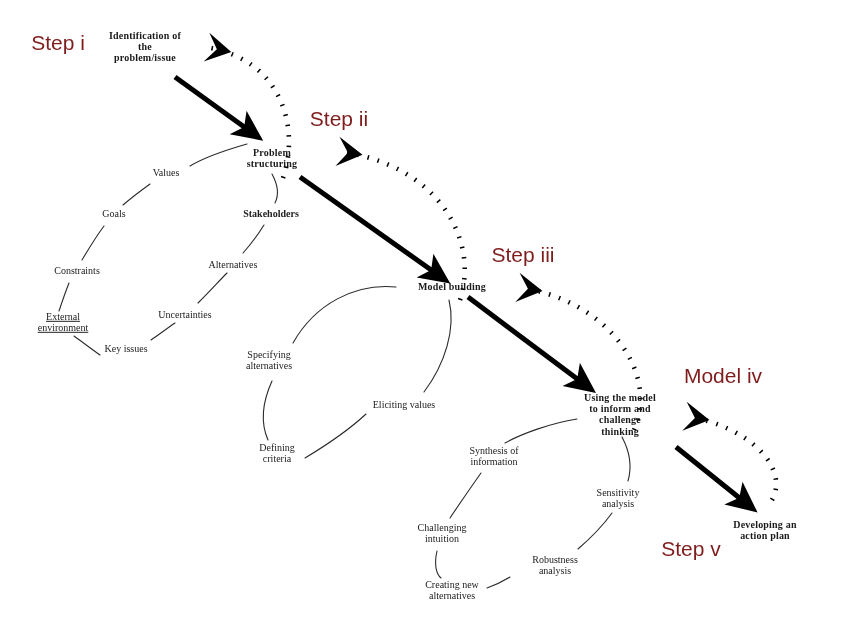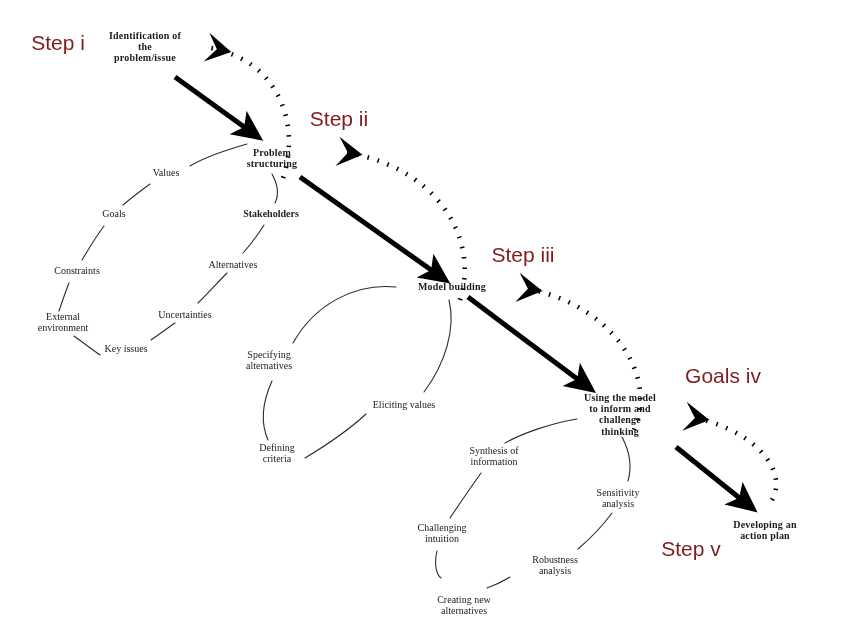--- a/index.html
+++ b/index.html
@@ -120,41 +120,41 @@
 to inform and
 challenge
 thinking</div>
 
   <div class="node major" style="left:765px; top:518px; width:120px;margin-top:12px;">Developing an
 action plan</div>
 
   <div class="node minor" style="left:166px; top:173px; width:80px;">Values</div>
   <div class="node minor" style="left:114px; top:214px; width:80px;">Goals</div>
   <div class="node minor" style="left:77px; top:271px; width:110px;">Constraints</div>
-  <div class="node minor" style="left:63px; top:322px; width:120px;">External
+  <div class="node minor" style="left:63px; top:322px; width:120px;text-decoration:underline;">External
 environment</div>
   <div class="node minor" style="left:126px; top:349px; width:100px;">Key issues</div>
   <div class="node minor" style="left:185px; top:315px; width:120px;">Uncertainties</div>
   <div class="node minor" style="left:233px; top:265px; width:110px;">Alternatives</div>
   <div class="node minor" style="left:271px; top:214px; width:120px;font-weight:bold;">Stakeholders</div>
   <div class="node minor" style="left:269px; top:360px; width:110px;">Specifying
 alternatives</div>
   <div class="node minor" style="left:277px; top:453px; width:100px;">Defining
 criteria</div>
   <div class="node minor" style="left:404px; top:405px; width:130px;">Eliciting values</div>
   <div class="node minor" style="left:494px; top:456px; width:110px;">Synthesis of
 information</div>
   <div class="node minor" style="left:442px; top:533px; width:110px;">Challenging
 intuition</div>
-  <div class="node minor" style="left:464px; top:590px; width:110px;margin-top:15px;">Creating new
+  <div class="node minor" style="left:452px; top:590px; width:110px;">Creating new
 alternatives</div>
   <div class="node minor" style="left:555px; top:565px; width:105px;">Robustness
 analysis</div>
   <div class="node minor" style="left:618px; top:498px; width:100px;">Sensitivity
 analysis</div>
 
   <div class="step-label" style="left:58px; top:43px;">Step i</div>
   <div class="step-label" style="left:339px; top:119px;">Step ii</div>
   <div class="step-label" style="left:523px; top:255px;">Step iii</div>
-  <div class="step-label" style="left:723px; top:376px;">Goals iv</div>
+  <div class="step-label" style="left:723px; top:376px;">Model iv</div>
   <div class="step-label" style="left:691px; top:549px;">Step v</div>
 
 </div>
 
 </body></html>

